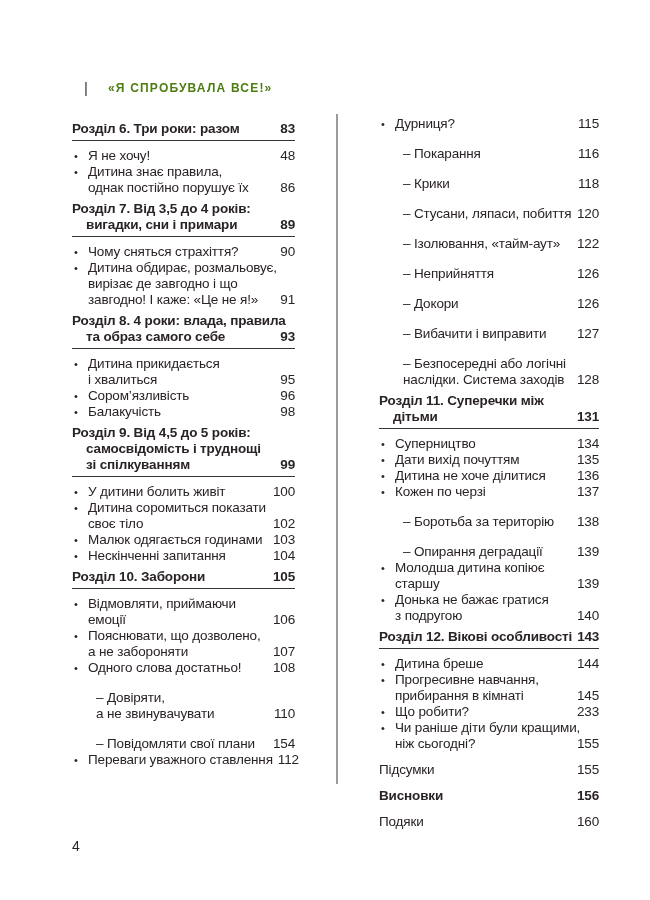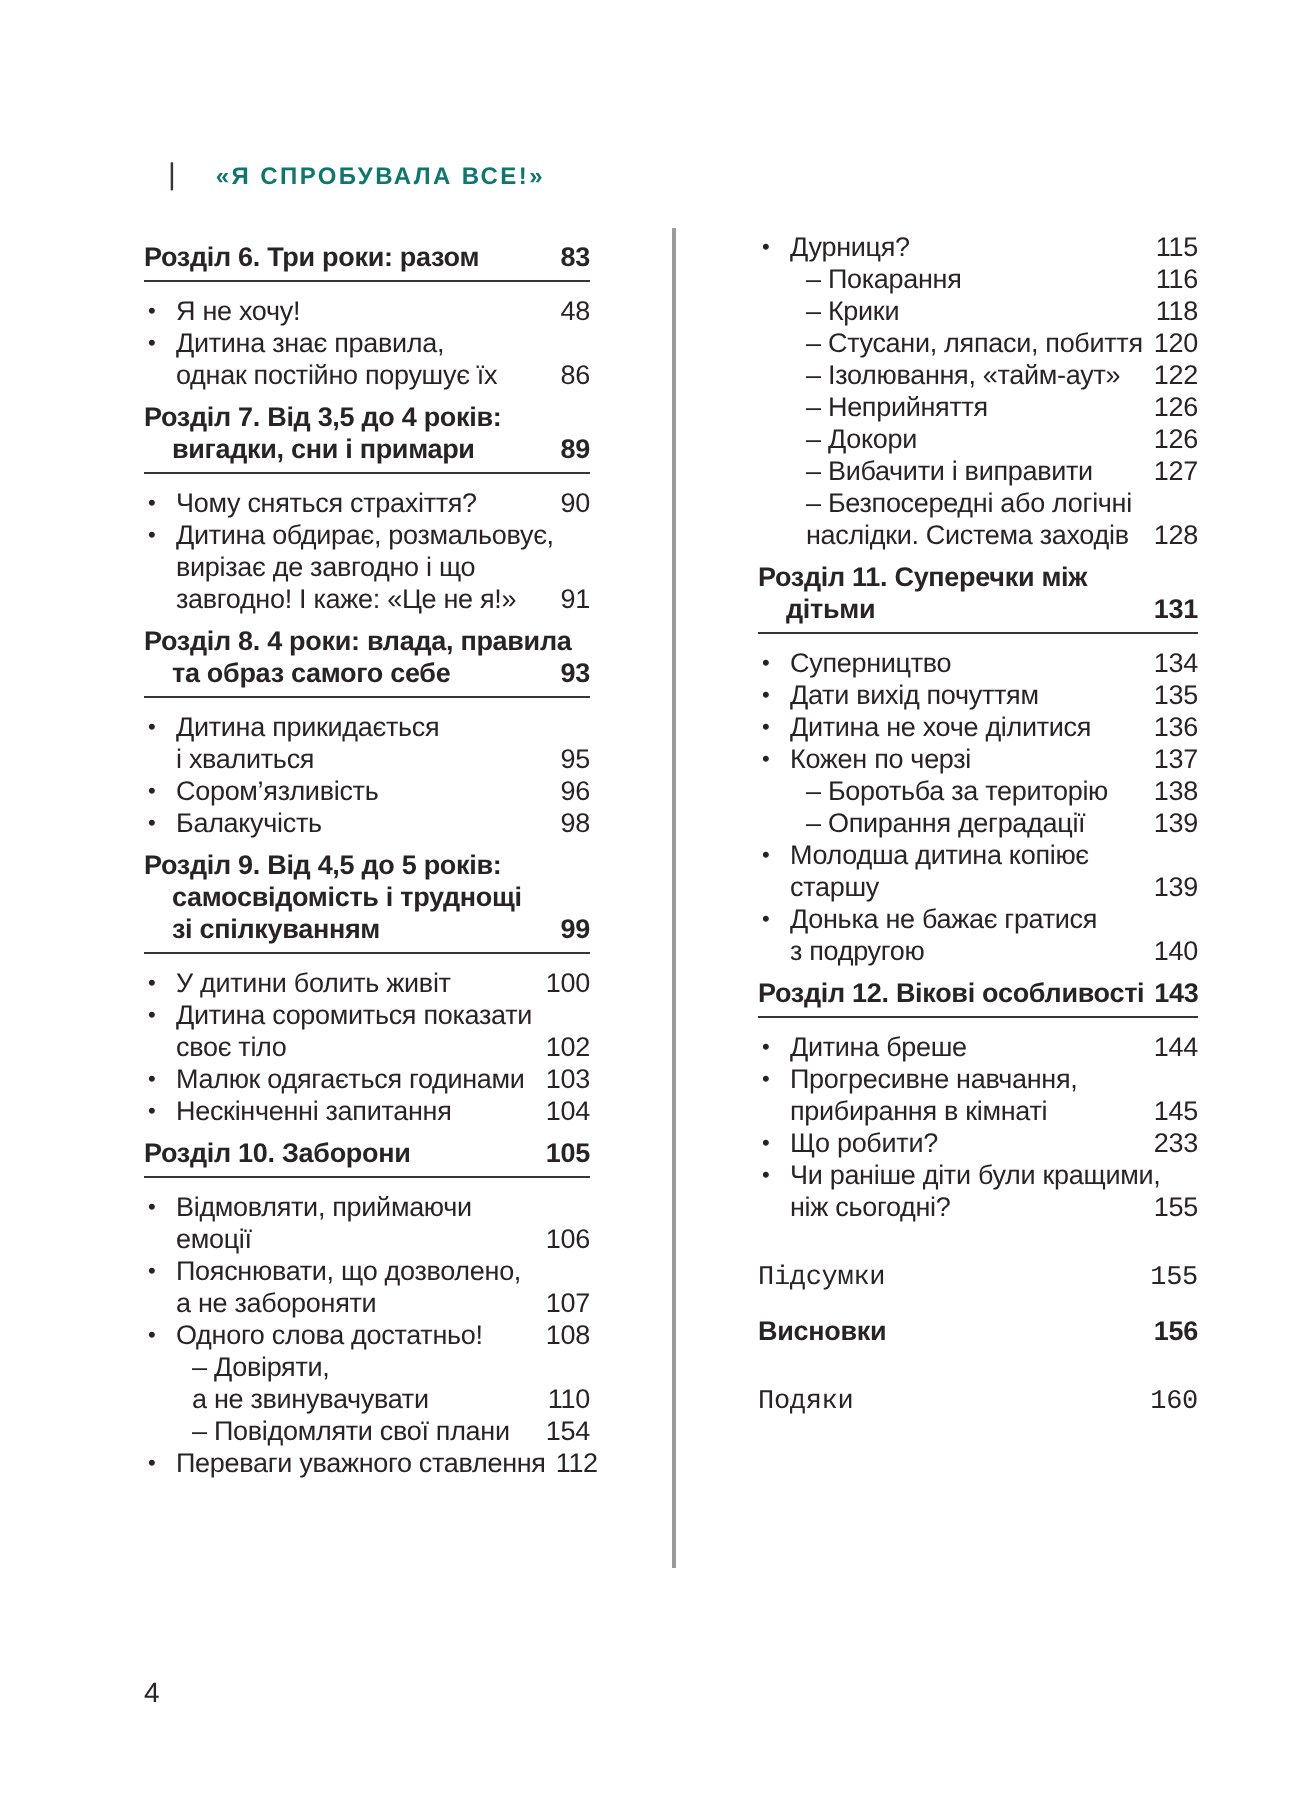--- a/index.html
+++ b/index.html
@@ -29,21 +29,21 @@
   .rh-bar {
     font-size: 15px;
     font-weight: normal;
     color: #3a3335;
     line-height: 15px;
   }
   .rh-title {
     font-size: 12px;
     font-weight: bold;
     letter-spacing: 1.2px;
-    color: #0f766e;
+    color: #4d7c0f;
   }
 
   
   .columns {
     position: absolute;
     top: 116px;
     left: 72px;
     width: 527px;
     display: flex;
     align-items: flex-start;
@@ -78,34 +78,34 @@
   .txt { white-space: nowrap; }
   .pg { flex-shrink: 0; padding-left: 5px; }
 
   .entry.bullet { padding-left: 16px; }
   .entry.bullet .bullet-marker {
     position: absolute;
     left: 2px;
     top: 0;
     font-size: 11px;
   }
-  .entry.dash { padding-left: 24px; margin-top: 0; }
+  .entry.dash { padding-left: 24px; margin-top: 14px; }
   .entry.dash .dash-marker { display: inline; }
 
   .entry.chapter {
     font-weight: bold;
     margin-top: 5px;
     padding-bottom: 3px;
     border-bottom: 1.5px solid #3a3335;
     margin-bottom: 7px;
     text-align: right;
   }
   .entry.chapter .line.cont { padding-left: 14px; }
 
-  .entry.section { margin-top: 20px; font-family: Liberation Mono, monospace; }
+  .entry.section { margin-top: 10px; }
   .entry.section-bold { margin-top: 10px; font-weight: bold; }
 
   
   .page-number {
     position: absolute;
     left: 72px;
     top: 838px;
     font-size: 14px;
   }
 </style>

